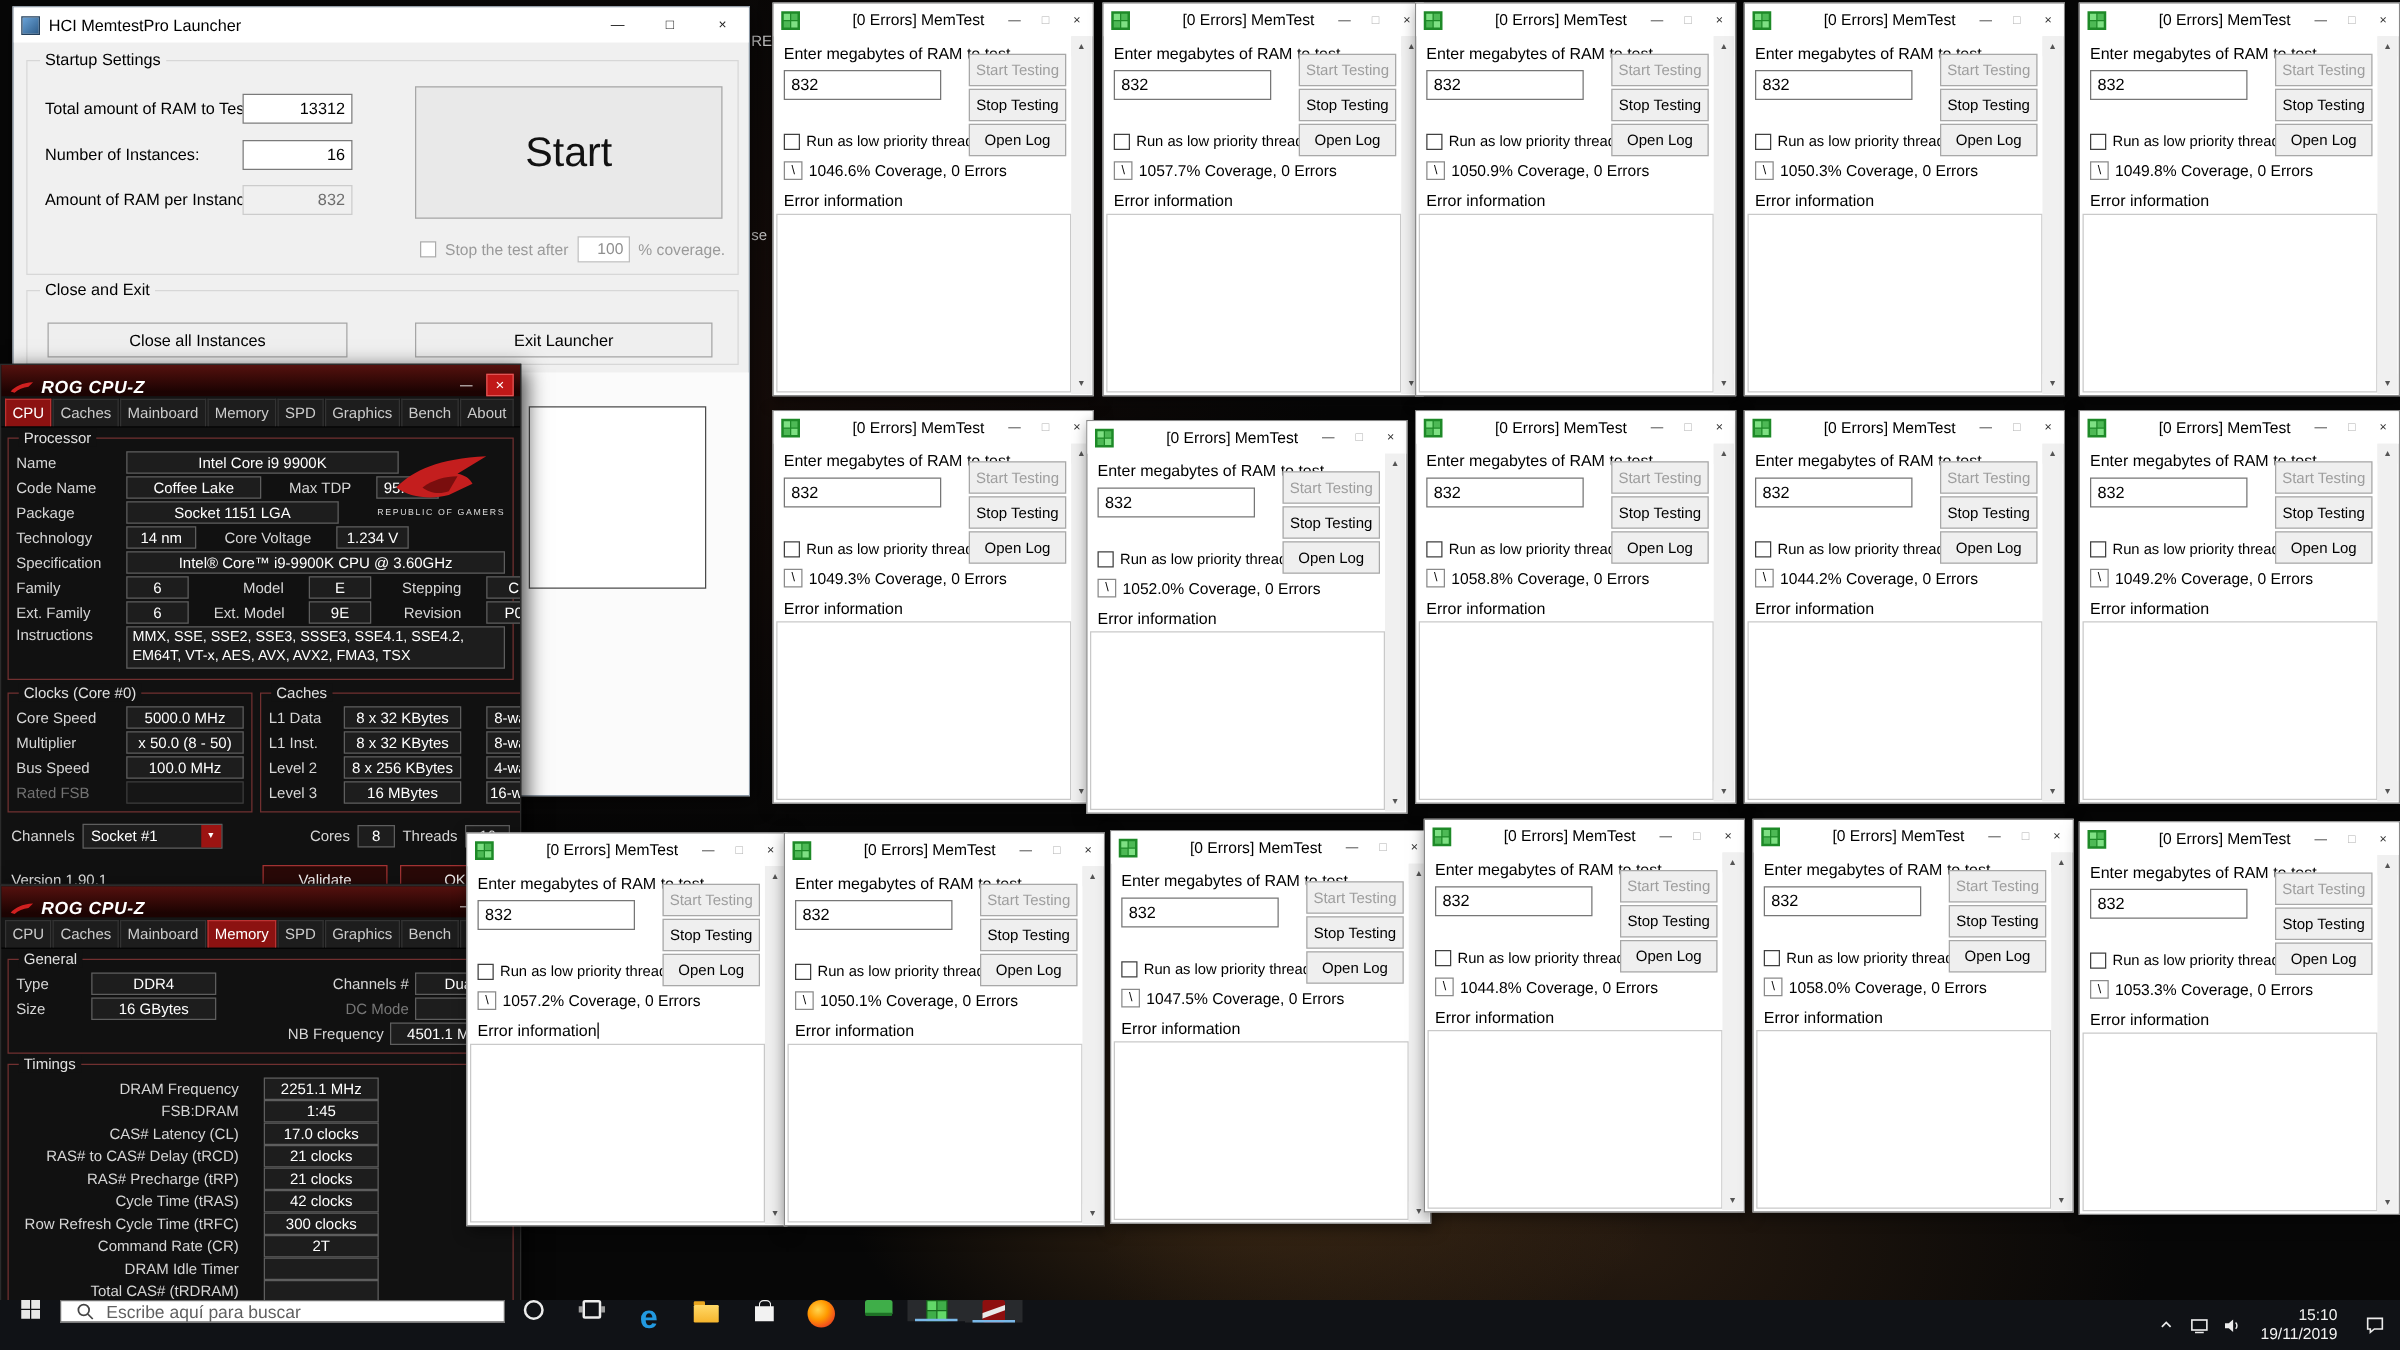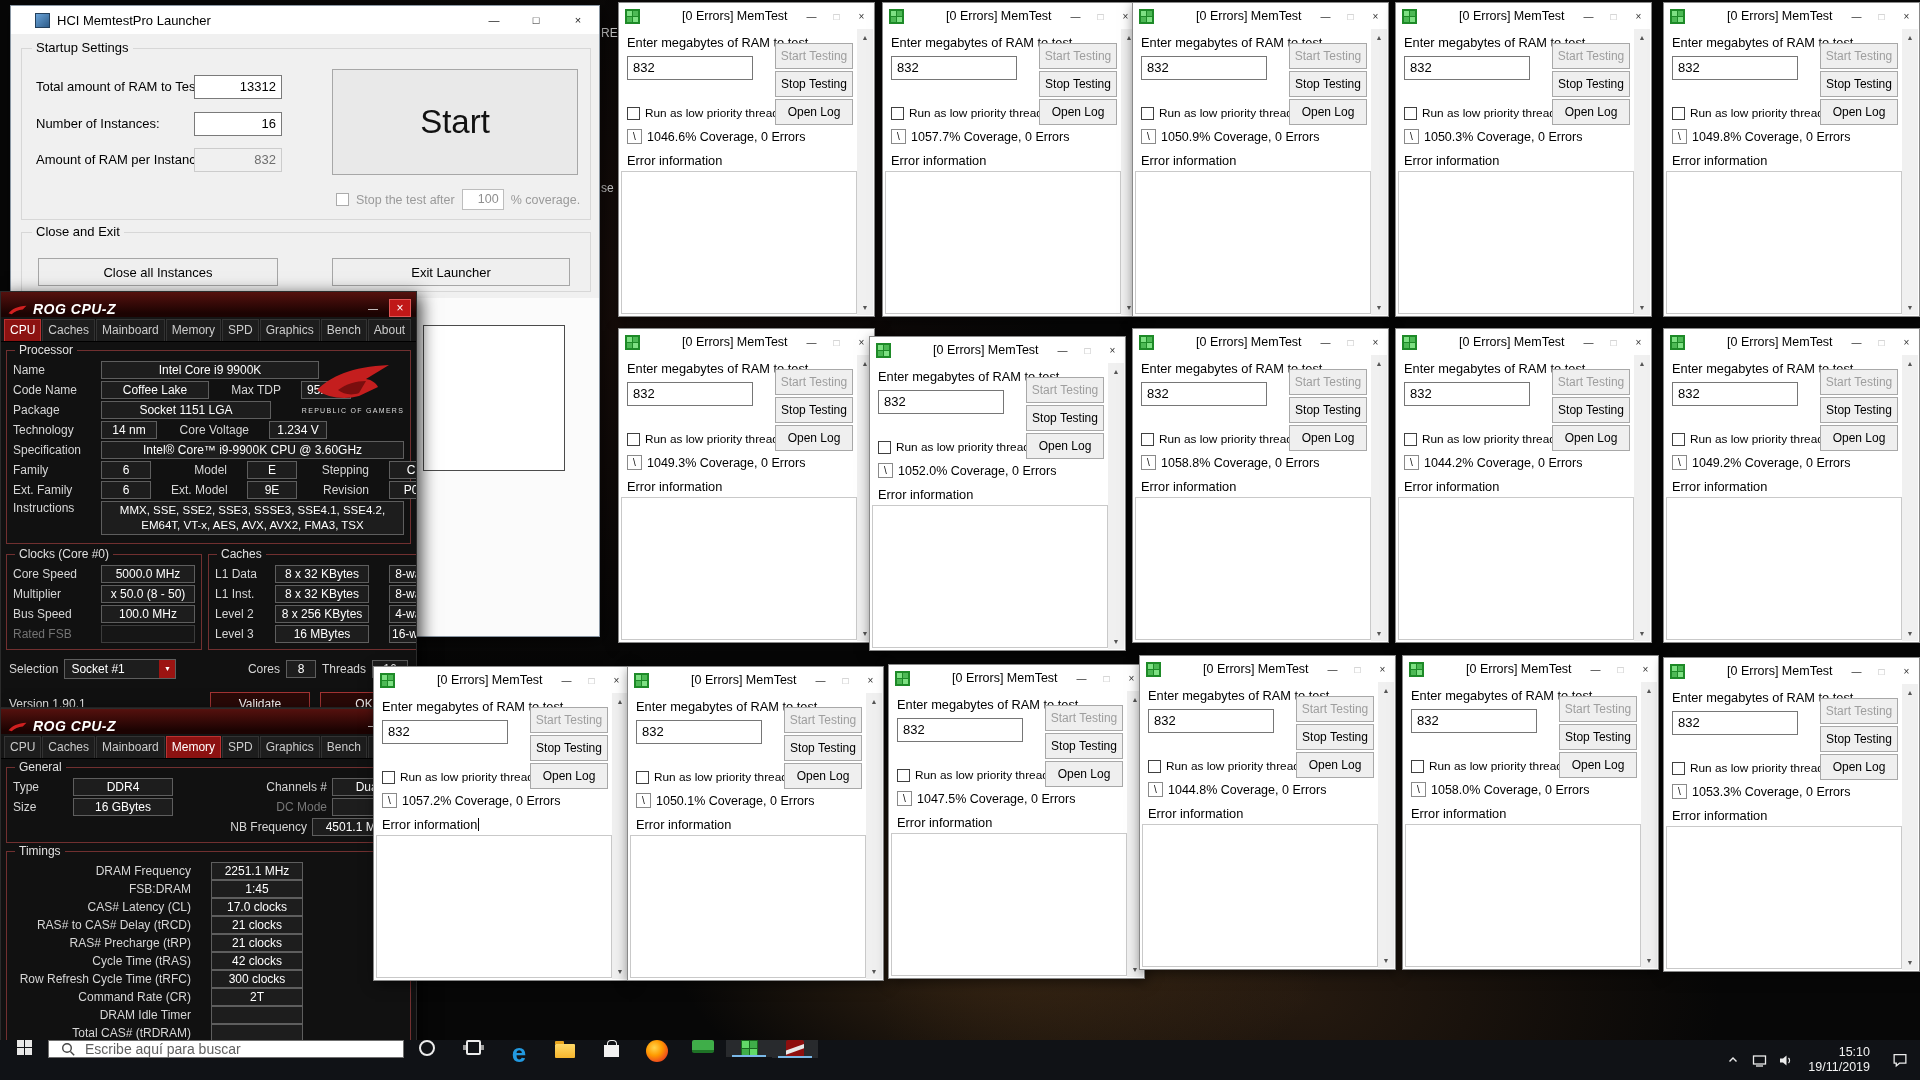--- a/index.html
+++ b/index.html
@@ -9,21 +9,21 @@
  radial-gradient(480px 300px at 1000px 920px, rgba(97,64,30,.60), rgba(0,0,0,0) 70%),
  radial-gradient(600px 350px at 1300px 1000px, rgba(74,48,26,.45), rgba(0,0,0,0) 70%),
  radial-gradient(700px 500px at 540px 300px, rgba(40,20,14,.55), rgba(0,0,0,0) 75%),
  #070707;}
 .frag{position:absolute;color:#d8d8d8;font-size:12px;z-index:1;}
 .f1{left:601px;top:26px}.f2{left:601px;top:181px}
 
 
 #launcher{position:absolute;left:10px;top:5px;width:590px;height:632px;background:#f0f0f0;
  border:1px solid #8b98a5;box-shadow:3px 4px 16px rgba(0,0,0,.6);z-index:1;font-size:13px;}
-.l-title{height:28px;background:#fff;display:flex;align-items:center;padding-left:24px;}
+.l-title{height:28px;background:#fff;display:flex;align-items:center;padding-left:6px;}
 .l-appicon{width:15px;height:15px;background:linear-gradient(135deg,#6aa3d8,#2f5d8a);border:1px solid #24405c;margin-right:7px;flex:0 0 auto;}
 .l-titletext{font-size:13px;}
 .win-ctrls{margin-left:auto;display:flex;height:100%;}
 .wc{width:42px;height:100%;display:flex;align-items:center;justify-content:center;font-size:11px;color:#222;}
 .groupbox{position:absolute;border:1px solid #d7d7d7;}
 #g-startup{left:10px;top:42px;width:570px;height:172px;}
 #g-close{left:10px;top:226px;width:570px;height:60px;}
 .grouplabel{position:absolute;top:-9px;left:10px;background:#f0f0f0;padding:0 4px;font-size:13px;}
 .llab{position:absolute;left:14px;font-size:13px;}
 .llab.r1{top:30px}.llab.r2{top:67px}.llab.r3{top:103px}
@@ -69,21 +69,21 @@
 .cz-row.disabled .cz-lab{color:#737373;}
 .cz-row.disabled .cz-field{border-color:#3c3c3c;background:#161616;}
 .w30{width:30px;flex:0 0 auto}.w36{width:36px;flex:0 0 auto}.w40{width:40px;flex:0 0 auto}
 .w44{width:44px;flex:0 0 auto}.w50{width:50px;flex:0 0 auto}.w52{width:52px;flex:0 0 auto}
 .w56{width:56px;flex:0 0 auto}.w58{width:58px;flex:0 0 auto}.w68{width:68px;flex:0 0 auto}
 .w72{width:72px;flex:0 0 auto}.w92{width:92px;flex:0 0 auto}.w94{width:94px;flex:0 0 auto}
 .w100{width:100px;flex:0 0 auto}.w108{width:108px;flex:0 0 auto}.w170{width:170px;flex:0 0 auto}
 .w218{width:218px;flex:0 0 auto}
 .cz-logo{position:absolute;right:8px;top:12px;width:98px;display:flex;flex-direction:column;align-items:center;gap:2px;}
 .cz-logotext{font-size:7px;letter-spacing:1.3px;color:#ddd;white-space:nowrap;}
-.cz-instr{height:34px !important;line-height:15px;font-size:11.5px;text-align:center;white-space:normal;padding:1px 4px;}
+.cz-instr{height:34px !important;line-height:15px;font-size:11.5px;text-align:left;white-space:normal;padding:1px 4px;}
 .row-instr{height:36px;align-items:flex-start;}
 .cz-cols{display:flex;gap:6px;margin:10px 5px 0;}
 .cz-cols .cz-group{margin:0;}
 #cz-clocks{width:196px;flex:0 0 auto;}
 #cz-caches{flex:1;}
 .cz-selrow{display:flex;align-items:center;gap:6px;margin:9px 8px 0;}
 .cz-select{position:relative;width:112px;height:20px;background:#1d1d1d;border:1px solid #5e5e5e;color:#fff;
  font-size:12px;line-height:18px;padding:0 18px 0 6px;white-space:nowrap;}
 .cz-selarrow{position:absolute;right:0;top:0;width:16px;height:18px;background:#9c1412;color:#fff;font-size:7px;
  display:flex;align-items:center;justify-content:center;}
@@ -329,21 +329,21 @@
             <div class="cz-row">
     <span class="cz-lab w40">Level 3</span>
     <span class="cz-field w94">16 MBytes</span>
     <span class="cz-field grow">16-way</span>
   </div>
           </div>
       </div>
     </div>
 
     <div class="cz-selrow">
-      <span class="cz-lab">Selection</span>
+      <span class="cz-lab">Channels</span>
       <span class="cz-select">
         <span>Socket #1</span>
         <span class="cz-selarrow">▼</span>
       </span>
       <span class="spacer"></span>
       <span class="cz-lab">Cores</span>
       <span class="cz-field w30">8</span>
       <span class="cz-lab">Threads</span>
       <span class="cz-field w36">16</span>
     </div>

